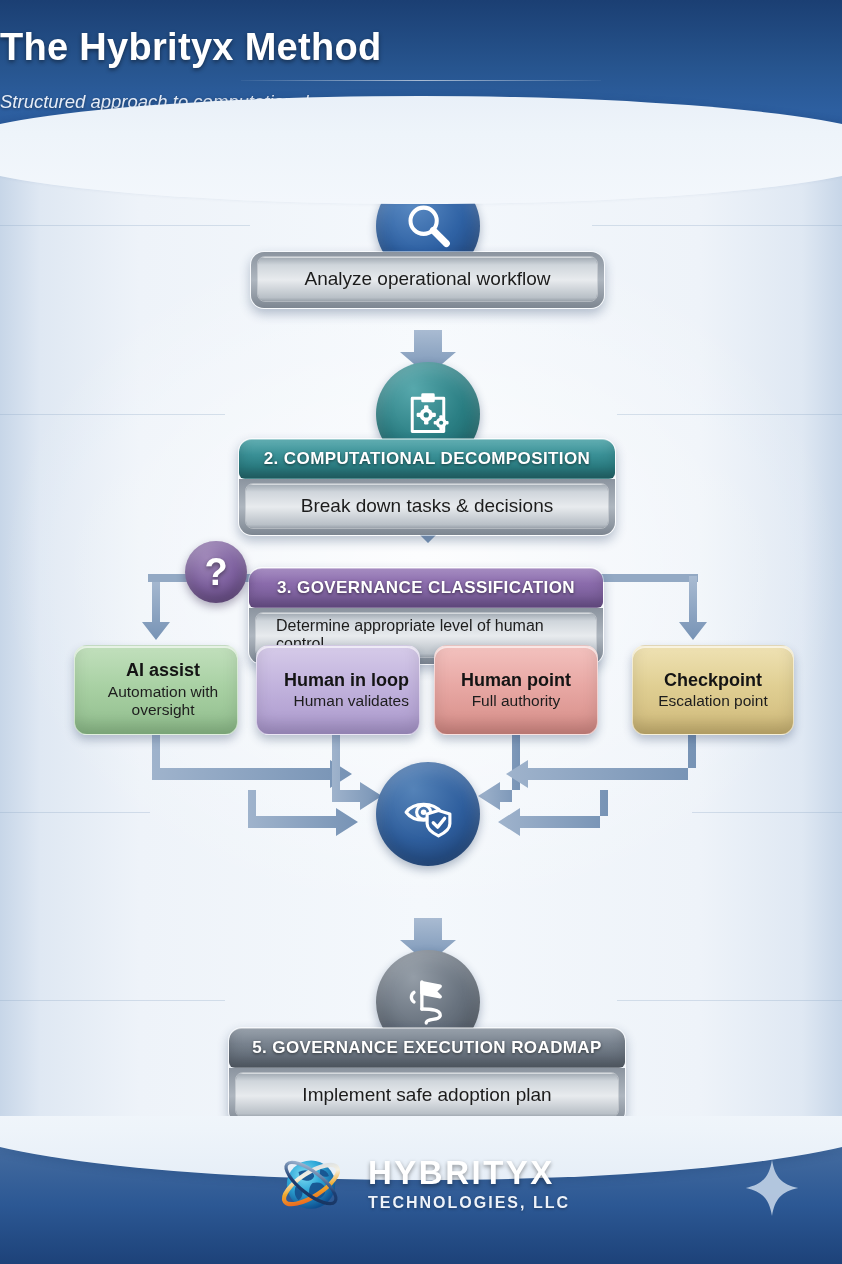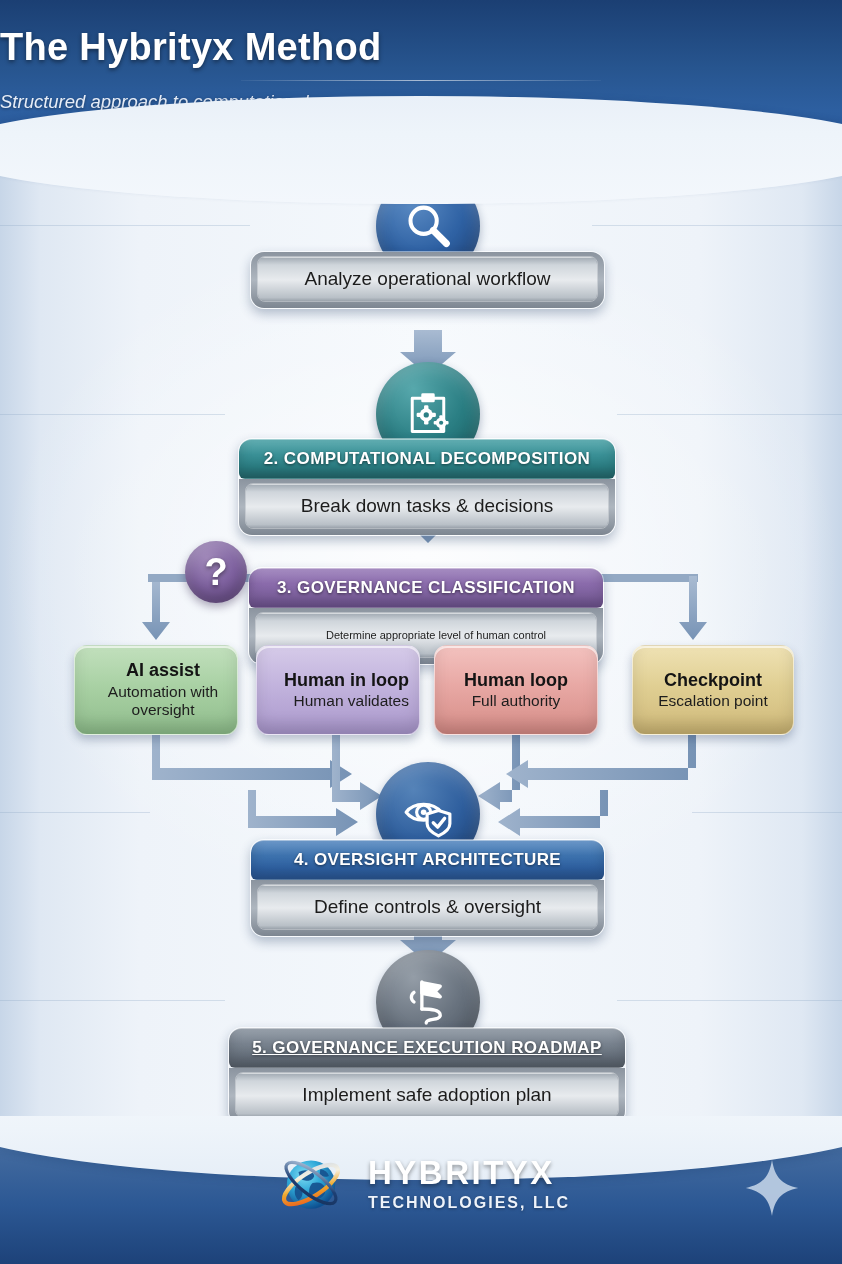--- a/index.html
+++ b/index.html
@@ -286,77 +286,69 @@
           <div class="step-body">Break down tasks &amp; decisions</div>
         </div>
       </div>
     </div>
 
     <div class="qbadge" style="left:185px;top:541px;">?</div>
     <div class="step-card" style="left:248px;top:539px;width:356px;margin-top:28px;">
       <div class="step-head" style="background:linear-gradient(to bottom,#a88fc4 0%,#8a6bab 40%,#7f62a0 72%,#6f5390 100%);">3. GOVERNANCE CLASSIFICATION</div>
       <div class="step-body-wrap">
         <div class="step-body-inner">
-          <div class="step-body" style="font-size:11px;padding-left:20px;">Determine appropriate level of human control</div>
+          <div class="step-body" style="font-size:16px;padding-left:20px;">Determine appropriate level of human control</div>
         </div>
       </div>
     </div>
 
     <div class="option-box" style="left:74px;top:645px;width:164px;height:90px;
                 background:linear-gradient(to bottom,#c2e0bd 0%,#a9d1a4 45%,#9ac596 78%,#87b584 100%);padding-left:24px;">
       <div class="option-title">AI assist</div>
       <div class="option-desc">Automation with oversight</div>
     </div>
 
     <div class="option-box" style="left:256px;top:645px;width:164px;height:90px;
                 background:linear-gradient(to bottom,#d6cbe9 0%,#c2b3dd 45%,#b4a3d3 78%,#a18fc3 100%);align-items:flex-end;">
       <div class="option-title">Human in loop</div>
       <div class="option-desc">Human validates</div>
     </div>
 
     <div class="option-box" style="left:434px;top:645px;width:164px;height:90px;
                 background:linear-gradient(to bottom,#f3c2bf 0%,#e8a8a4 45%,#dd9893 78%,#cb837e 100%);">
-      <div class="option-title">Human loop</div>
+      <div class="option-title">Human point</div>
       <div class="option-desc">Full authority</div>
     </div>
 
     <div class="option-box" style="left:615px;top:645px;width:162px;height:90px;
                 background:linear-gradient(to bottom,#efe2b4 0%,#e0cf93 45%,#d6c284 78%,#c2ac6d 100%);margin-left:17px;">
       <div class="option-title">Checkpoint</div>
       <div class="option-desc">Escalation point</div>
     </div>
 
     <div class="icon-circle" style="left:376px;top:762px;background:radial-gradient(circle at 36% 26%, #5583b8 0%, #2f5f9e 50%, #1c4076 100%);">
       <svg viewBox="0 0 64 64" fill="none" stroke="#ffffff" stroke-width="3.6" stroke-linejoin="round">
         <path d="M7 30 C16 18, 38 18, 47 30 C38 42, 16 42, 7 30 Z"></path>
         <circle cx="27" cy="30" r="8"></circle>
         <circle cx="27" cy="30" r="3.2" fill="#ffffff" stroke="none"></circle>
         <path d="M44 28 L57 32 L57 43 C57 50, 50 54, 44 57 C38 54, 31 50, 31 43 L31 32 Z" fill="#2f5f9e" stroke="#ffffff"></path>
         <path d="M38 42 L43 47 L51 37" stroke="#ffffff" stroke-width="3.8" stroke-linecap="round"></path>
       </svg>
     </div>
-    <div class="step-card" style="left:250px;top:839px;width:355px;">
-      <div class="step-head" style="background:linear-gradient(to bottom,#6e9acb 0%,#3d72ad 40%,#2f62a4 72%,#2a5795 100%);">4. OVERSIGHT ARCHITECTURE</div>
-      <div class="step-body-wrap">
-        <div class="step-body-inner">
-          <div class="step-body">Define controls &amp; oversight</div>
-        </div>
-      </div>
-    </div>
 
     <div class="icon-circle" style="left:376px;top:950px;background:radial-gradient(circle at 36% 26%, #949da7 0%, #68727e 50%, #4a535d 100%);">
       <svg viewBox="0 0 64 64" fill="none" stroke="#ffffff" stroke-width="3.8" stroke-linecap="round" stroke-linejoin="round">
         <path d="M25 9 L25 40"></path>
         <path d="M25 10 L46 14 L40 20 L46 26 L25 22 Z" fill="#ffffff" stroke="#ffffff"></path>
         <path d="M16 21 C12 24, 12 29, 16 32"></path>
         <path d="M25 40 C33 40, 46 40, 46 47 C46 54, 30 50, 30 56"></path>
       </svg>
     </div>
     <div class="step-card" style="left:228px;top:1027px;width:398px;">
-      <div class="step-head" style="background:linear-gradient(to bottom,#9aa3ad 0%,#78828e 40%,#68727e 72%,#5a636e 100%);text-decoration:underline;">5. GOVERNANCE EXECUTION ROADMAP</div>
+      <div class="step-head" style="background:linear-gradient(to bottom,#9aa3ad 0%,#78828e 40%,#68727e 72%,#5a636e 100%);">5. GOVERNANCE EXECUTION ROADMAP</div>
       <div class="step-body-wrap">
         <div class="step-body-inner">
           <div class="step-body">Implement safe adoption plan</div>
         </div>
       </div>
     </div>
 
   </div>
 
   <div class="footer">

